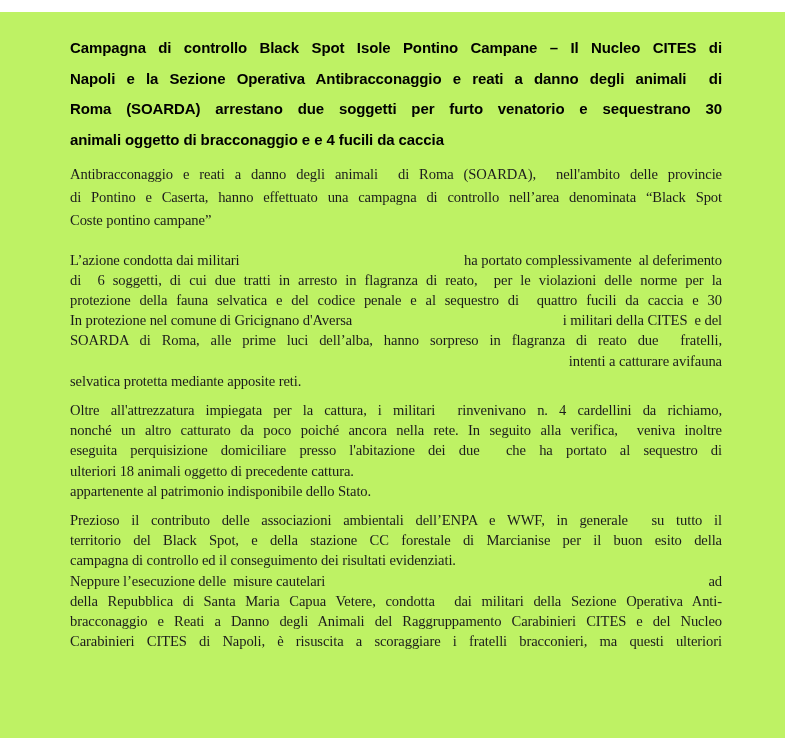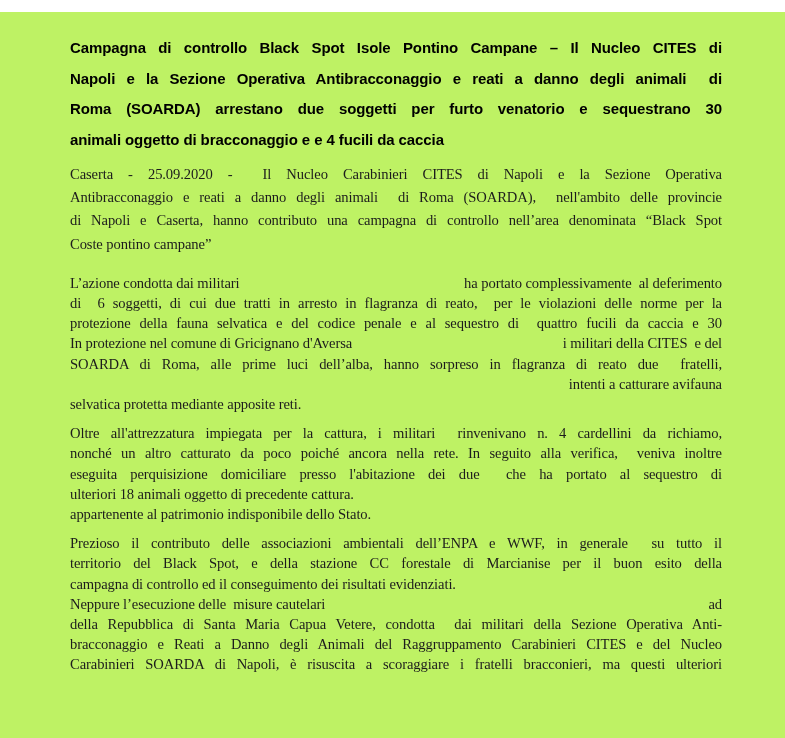--- a/index.html
+++ b/index.html
@@ -66,23 +66,22 @@
 
 <div class="page">
   <main class="content">
       <div class="block heading">
         <div class="line">Campagna di controllo Black Spot Isole Pontino Campane – Il Nucleo CITES di</div>
         <div class="line">Napoli e la Sezione Operativa Antibracconaggio e reati a danno degli animali &nbsp;di</div>
         <div class="line">Roma (SOARDA) arrestano due soggetti per furto venatorio e sequestrano 30</div>
         <div class="line last">animali oggetto di bracconaggio e e 4 fucili da caccia</div>
       </div>
       <div class="block para">
-        <div class="line">Caserta - 25.09.2020 - &nbsp;Il Nucleo Carabinieri CITES di Napoli e la Sezione Operativa</div>
         <div class="line">Antibracconaggio e reati a danno degli animali &nbsp;di Roma (SOARDA), &nbsp;nell'ambito delle provincie</div>
-        <div class="line">di Napoli e Caserta, hanno contributo una campagna di controllo nell’area denominata “Black Spot</div>
+        <div class="line">di Pontino e Caserta, hanno effettuato una campagna di controllo nell’area denominata “Black Spot</div>
         <div class="line last">Coste pontino campane”</div>
       </div>
       <div class="block para">
         <div class="line split">
           <span>L’azione condotta dai militari</span>
           <span>ha portato complessivamente  al deferimento</span>
         </div>
         <div class="line">di &nbsp;6 soggetti, di cui due tratti in arresto in flagranza di reato, &nbsp;per le violazioni delle norme per la</div>
         <div class="line">protezione della fauna selvatica e del codice penale e al sequestro di &nbsp;quattro fucili da caccia e 30</div>
         <div class="line split">
@@ -103,16 +102,16 @@
       <div class="block para">
         <div class="line">Prezioso il contributo delle associazioni ambientali dell’ENPA e WWF, in generale &nbsp;su tutto il</div>
         <div class="line">territorio del Black Spot, e della stazione CC forestale di Marcianise per il buon esito della</div>
         <div class="line last">campagna di controllo ed il conseguimento dei risultati evidenziati.</div>
         <div class="line split">
           <span>Neppure l’esecuzione delle  misure cautelari</span>
           <span>ad</span>
         </div>
         <div class="line">della Repubblica di Santa Maria Capua Vetere, condotta &nbsp;dai militari della Sezione Operativa Anti-</div>
         <div class="line">bracconaggio e Reati a Danno degli Animali del Raggruppamento Carabinieri CITES e del Nucleo</div>
-        <div class="line">Carabinieri SOARDA di Napoli, è risuscita a scoraggiare i fratelli bracconieri, ma questi ulteriori</div>
+        <div class="line">Carabinieri CITES di Napoli, è risuscita a scoraggiare i fratelli bracconieri, ma questi ulteriori</div>
       </div>
     </main>
 </div>
 
 </body></html>

